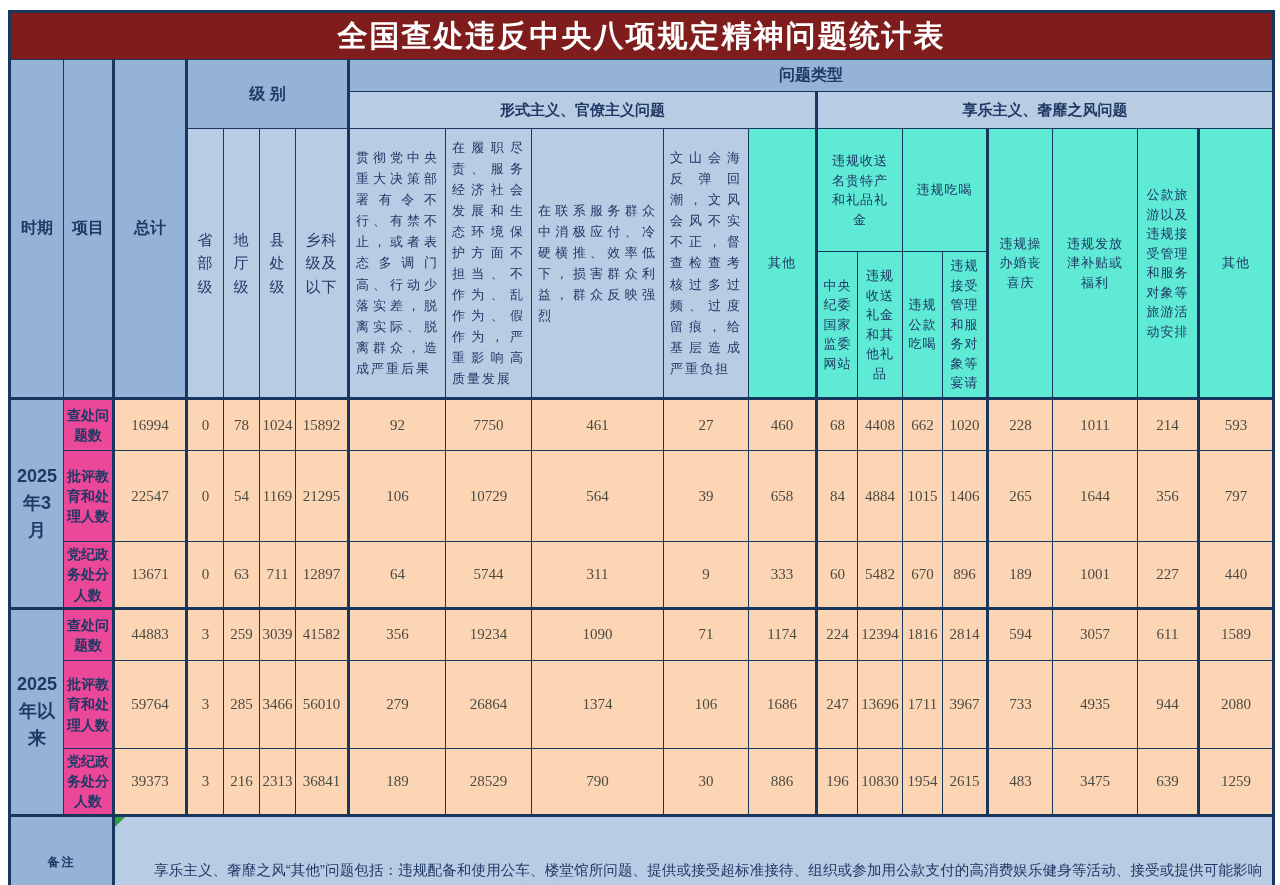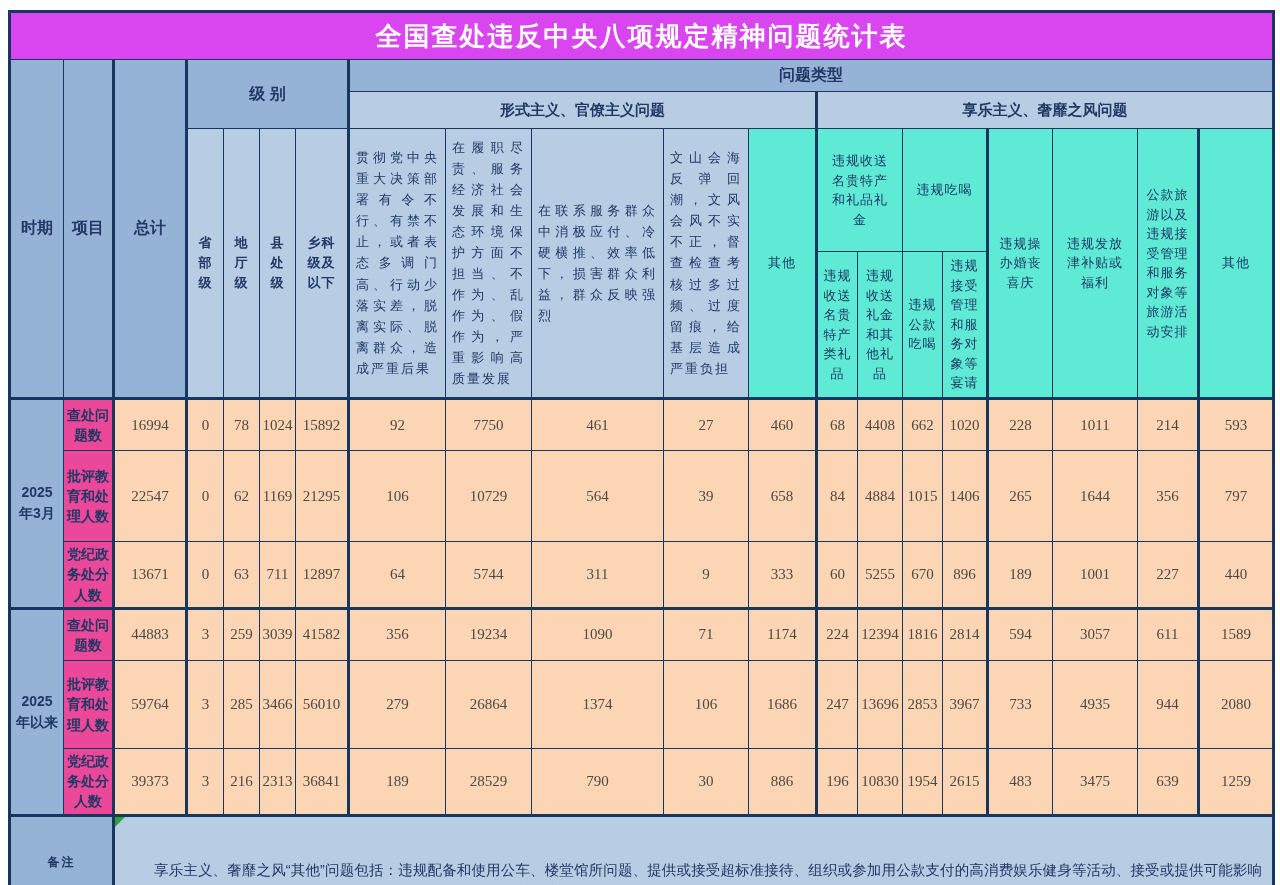--- a/index.html
+++ b/index.html
@@ -1,26 +1,26 @@
 <!DOCTYPE html>
 <html><head>
 <meta charset="utf-8">
 <style>
   html,body{margin:0;padding:0;background:#ffffff;width:1280px;font-family:"Liberation Sans",sans-serif;}
   table{border-collapse:collapse;table-layout:fixed;width:1264px;margin:10px 0 0 8px;border:3px solid #17375E;}
   td{border:1px solid #17375E;overflow:hidden;text-align:center;vertical-align:middle;color:#1F3864;word-break:break-all;}
-  .title{background:#d946ef;color:#ffffff;font-size:26px;font-weight:bold;letter-spacing:2px;height:44px;}
+  .title{background:#7f1d1d;color:#ffffff;font-size:30px;font-weight:bold;letter-spacing:2px;height:44px;}
   .hdr{background:#95B3D7;font-weight:bold;font-size:16px;}
   .grp{background:#B8CCE4;font-weight:bold;font-size:15px;}
   .sub{background:#5eead4;font-size:13px;padding:2px 5px;letter-spacing:1px;line-height:1.5;}
-  .lvl{background:#B8CCE4;font-size:13px;font-weight:bold;padding:14px 6px;line-height:1.55;letter-spacing:1px;}
+  .lvl{background:#B8CCE4;font-size:15px;font-weight:normal;padding:14px 6px;line-height:1.55;letter-spacing:1px;}
   .vtext{background:#B8CCE4;font-size:13px;text-align:justify;padding:4px 6px;line-height:1.62;letter-spacing:2px;}
   .pw{padding:2px 12px;}
   .rowlabel{background:#ec4899;font-size:14px;font-weight:bold;padding:2px 3px;line-height:1.45;}
-  .period{background:#95B3D7;font-size:14px;font-weight:bold;padding:2px 4px;line-height:1.5;}
+  .period{background:#95B3D7;font-size:18px;font-weight:bold;padding:2px 4px;line-height:1.5;}
   .num{background:#FCD5B4;font-family:"Liberation Serif",serif;font-size:15px;color:#4d4a42;}
   .tl{border-left:3px solid #17375E;}
   .tt{border-top:3px solid #17375E;}
   .notelbl{background:#95B3D7;font-size:12px;font-weight:bold;letter-spacing:2px;}
   .notecell{background:#B8CCE4;text-align:left;font-size:14.5px;padding:4px 10px;line-height:1.5;position:relative;word-break:normal;}
   .notecell .txt{display:block;text-indent:2em;text-align:justify;word-break:break-all;margin-top:39px;}
   .tri{position:absolute;top:0;left:0;width:0;height:0;border-top:10px solid #2f9e3f;border-right:10px solid transparent;}
   .footer{background:#A7C1DF;height:24px;}
   .footwrap{display:flex;justify-content:space-between;align-items:center;padding:0 25px 0 25px;}
   .footwrap span{font-size:15px;font-weight:bold;color:#17375E;letter-spacing:1px;}
@@ -82,21 +82,21 @@
     <td class="sub" rowspan="2">其他</td>
     <td class="sub pw tl" colspan="2">违规收送名贵特产和礼品礼金</td>
     <td class="sub pw" colspan="2">违规吃喝</td>
     <td class="sub tl" rowspan="2">违规操办婚丧喜庆</td>
     <td class="sub pw" rowspan="2">违规发放津补贴或福利</td>
     <td class="sub" rowspan="2">公款旅游以及违规接受管理和服务对象等旅游活动安排</td>
     <td class="sub tl" rowspan="2">其他</td>
   </tr>
 
   <tr style="height:147px">
-    <td class="sub tl">违规收送名贵特产类礼品</td>
+    <td class="sub tl">中央纪委国家监委网站</td>
     <td class="sub">违规收送礼金和其他礼品</td>
     <td class="sub">违规公款吃喝</td>
     <td class="sub">违规接受管理和服务对象等宴请</td>
   </tr>
 
   <tr style="height:52px">
     <td class="period tt" rowspan="3">2025年3月</td>
     <td class="rowlabel tt">查处问题数</td>
     <td class="num tl tt">16994</td>
     <td class="num tl tt">0</td>
@@ -115,21 +115,21 @@
     <td class="num tl tt">228</td>
     <td class="num tt">1011</td>
     <td class="num tt">214</td>
     <td class="num tl tt">593</td>
   </tr>
 
   <tr style="height:91px">
     <td class="rowlabel">批评教育和处理人数</td>
     <td class="num tl">22547</td>
     <td class="num tl">0</td>
-    <td class="num">62</td>
+    <td class="num">54</td>
     <td class="num">1169</td>
     <td class="num">21295</td>
     <td class="num tl">106</td>
     <td class="num">10729</td>
     <td class="num">564</td>
     <td class="num">39</td>
     <td class="num">658</td>
     <td class="num tl">84</td>
     <td class="num">4884</td>
     <td class="num">1015</td>
@@ -146,21 +146,21 @@
     <td class="num tl">0</td>
     <td class="num">63</td>
     <td class="num">711</td>
     <td class="num">12897</td>
     <td class="num tl">64</td>
     <td class="num">5744</td>
     <td class="num">311</td>
     <td class="num">9</td>
     <td class="num">333</td>
     <td class="num tl">60</td>
-    <td class="num">5255</td>
+    <td class="num">5482</td>
     <td class="num">670</td>
     <td class="num">896</td>
     <td class="num tl">189</td>
     <td class="num">1001</td>
     <td class="num">227</td>
     <td class="num tl">440</td>
   </tr>
 
   <tr style="height:52px">
     <td class="period tt" rowspan="3">2025年以来</td>
@@ -192,21 +192,21 @@
     <td class="num">285</td>
     <td class="num">3466</td>
     <td class="num">56010</td>
     <td class="num tl">279</td>
     <td class="num">26864</td>
     <td class="num">1374</td>
     <td class="num">106</td>
     <td class="num">1686</td>
     <td class="num tl">247</td>
     <td class="num">13696</td>
-    <td class="num">2853</td>
+    <td class="num">1711</td>
     <td class="num">3967</td>
     <td class="num tl">733</td>
     <td class="num">4935</td>
     <td class="num">944</td>
     <td class="num tl">2080</td>
   </tr>
 
   <tr style="height:57px">
     <td class="rowlabel">党纪政务处分人数</td>
     <td class="num tl">39373</td>

